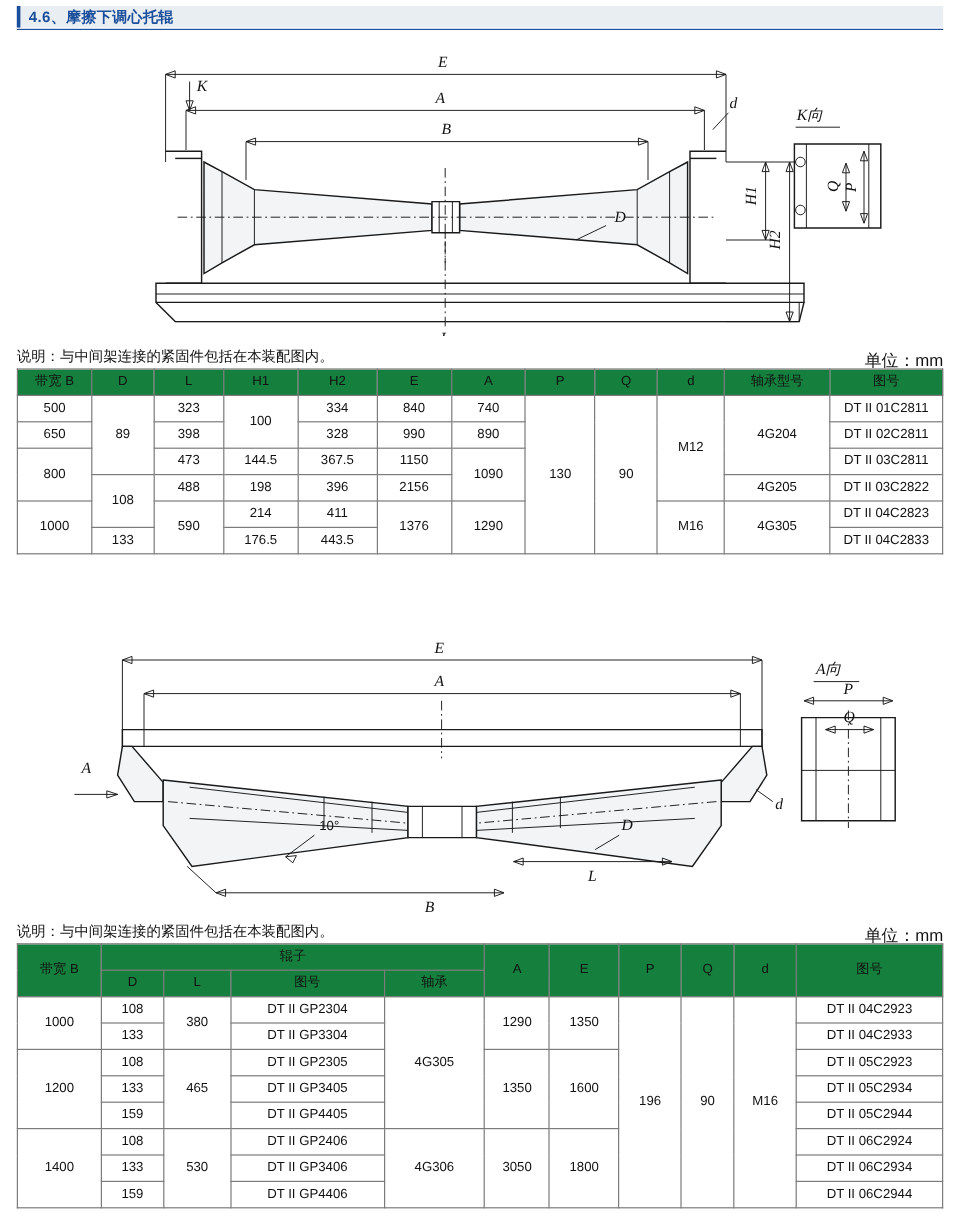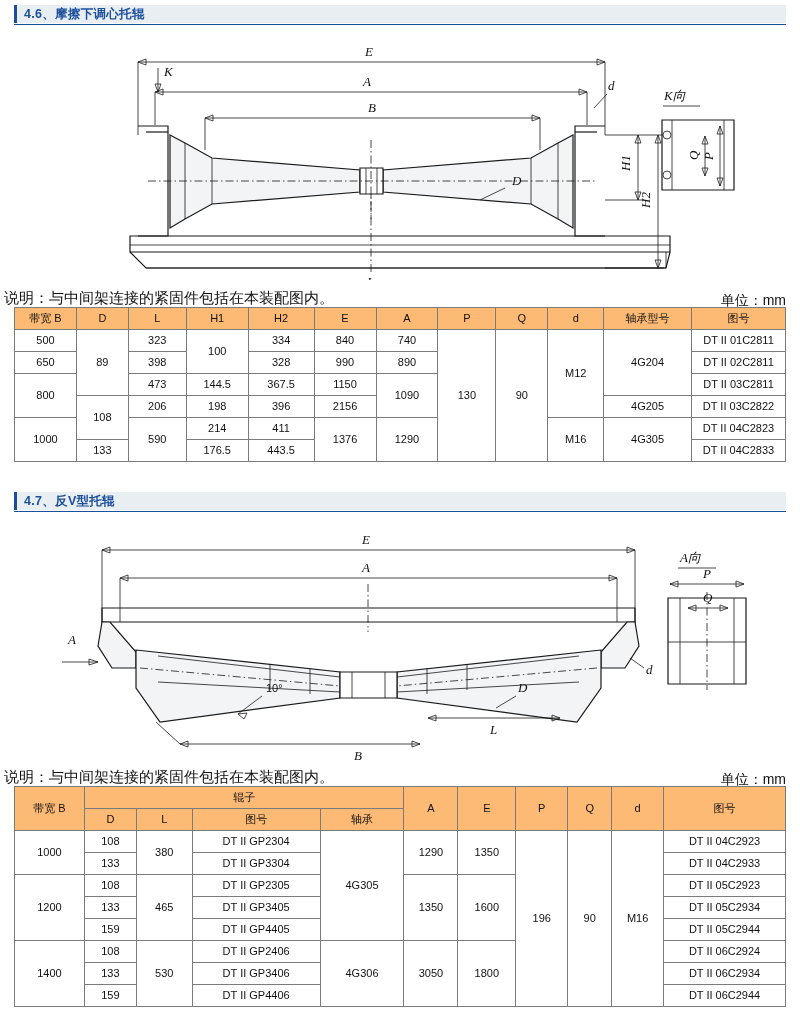--- a/index.html
+++ b/index.html
@@ -33,21 +33,21 @@
     position:absolute;left:10px;top:1px;
     font-size:12.5px;font-weight:bold;color:#1b4f9c;
     letter-spacing:.3px;
   }
   .section-head .rule{
     position:absolute;left:0;top:19px;width:100%;height:1px;background:#1b4f9c;
   }
 
   
   .note{
-    position:absolute;left:4px;font-size:15px;color:#111;
+    position:absolute;left:14px;font-size:12px;color:#111;
   }
   .unit{
     position:absolute;right:14px;font-size:14px;color:#111;
   }
 
   
   table.spec{
     position:absolute;
     border-collapse:collapse;
     font-size:11px;
@@ -56,21 +56,21 @@
   }
   table.spec th, table.spec td{
     border:1px solid #7b7b7b;
     text-align:center;
     vertical-align:middle;
     padding:1px 2px;
     font-weight:normal;
     line-height:1.1;
   }
   table.spec thead th{
-    background:#fdba74;
+    background:#15803d;
     height:19px;
     font-size:11px;
   }
   table.spec tbody td{height:19px;}
 
   
   .draw{position:absolute;}
   svg{display:block;}
   .ln{stroke:#1a1a1a;fill:none;}
   .thin{stroke-width:.8;}
@@ -247,21 +247,21 @@
         <td rowspan="2">800</td>
         <td>473</td>
         <td>144.5</td>
         <td>367.5</td>
         <td>1150</td>
         <td rowspan="2">1090</td>
         <td>DT II 03C2811</td>
       </tr>
       <tr>
         <td rowspan="2">108</td>
-        <td>206</td>
+        <td>488</td>
         <td>198</td>
         <td>396</td>
         <td>2156</td>
         <td>4G205</td>
         <td>DT II 03C2822</td>
       </tr>
       <tr>
         <td rowspan="2">1000</td>
         <td rowspan="2">590</td>
         <td>214</td>
@@ -274,26 +274,20 @@
       </tr>
       <tr>
         <td>133</td>
         <td>176.5</td>
         <td>443.5</td>
         <td>DT II 04C2833</td>
       </tr>
     </tbody>
   </table>
 
-  <div class="section-head" style="top:492px;">
-    <div class="bar"></div>
-    <div class="accent"></div>
-    <div class="title">4.7、反V型托辊</div>
-    <div class="rule"></div>
-  </div>
 
   <div class="draw" style="left:40px;top:522px;">
     <svg width="720" height="250" viewBox="0 0 720 250">
 
       <line class="ln thin" x1="62" y1="28" x2="595" y2="28"></line>
       <path class="ln thin" d="M62,28 l8,-3 v6 z" fill="#1a1a1a"></path>
       <path class="ln thin" d="M595,28 l-8,-3 v6 z" fill="#1a1a1a"></path>
       <text class="lbl" x="322" y="22">E</text>
       <line class="ln thin" x1="62" y1="28" x2="62" y2="110"></line>
       <line class="ln thin" x1="595" y1="28" x2="595" y2="110"></line>

